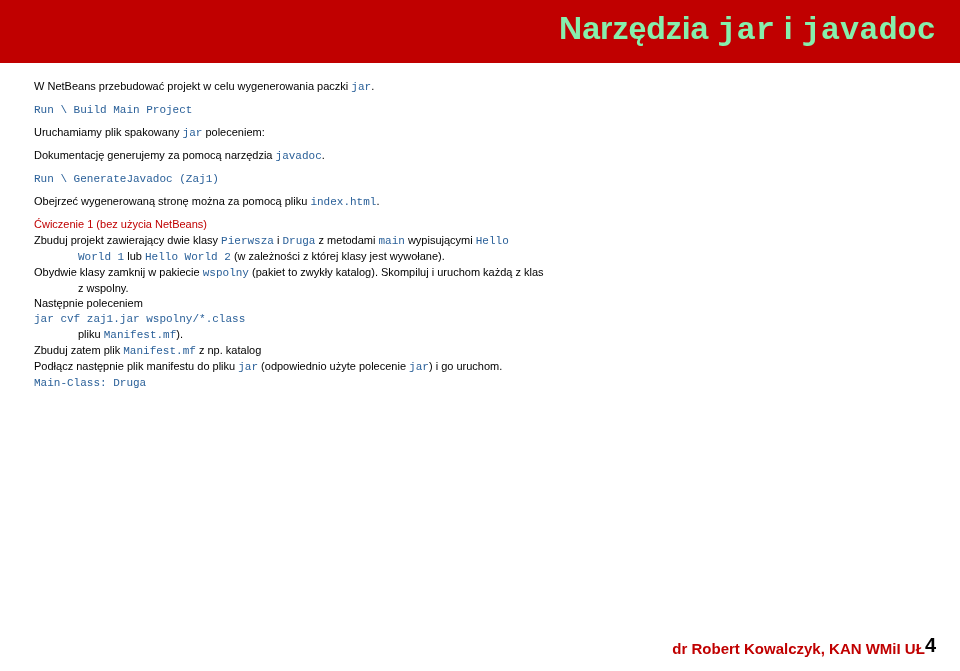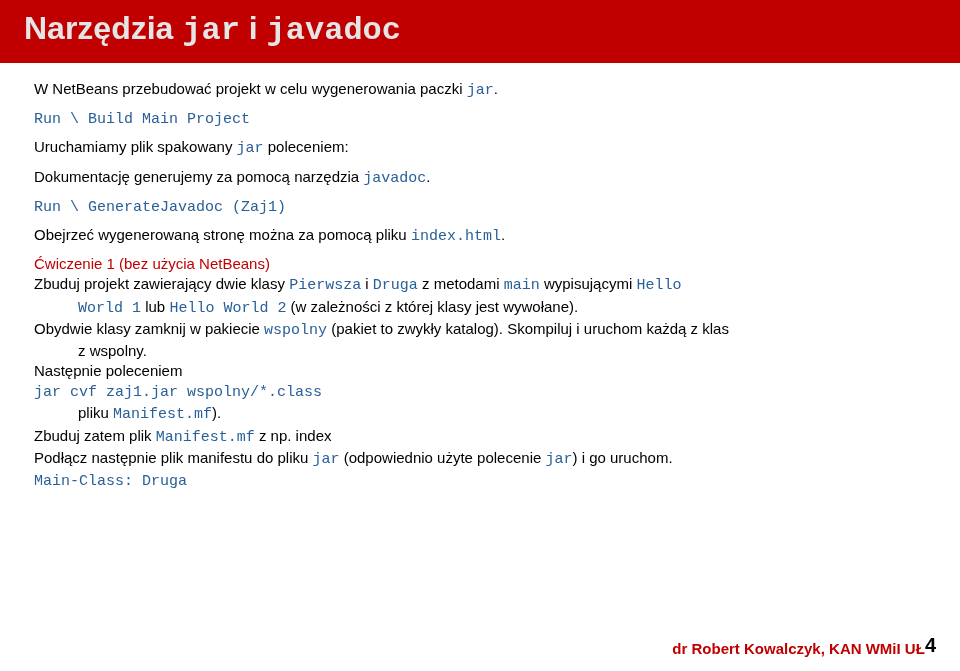--- a/index.html
+++ b/index.html
@@ -9,31 +9,32 @@
     font-family: Arial, Helvetica, sans-serif;
     background: #ffffff;
     position: relative;
     overflow: hidden;
   }
   .header-band {
     background: #c00000;
     padding: 10px 24px 14px 24px;
   }
   .header-band h1 {
-    color: #e5e5e5;
+    color: #86efac;
     font-size: 32px;
     font-weight: bold;
+    text-align: right;
   }
   .header-band h1 .mono {
     font-family: "Courier New", Courier, monospace;
     font-weight: bold;
   }
   .content {
     padding: 16px 34px 0 34px;
-    font-size: 15px;
+    font-size: 11px;
     line-height: 1.28;
     color: #000000;
   }
   .content p { margin-bottom: 8px; }
   .mono { font-family: "Courier New", Courier, monospace; }
   .blue { color: #2a6099; }
   .red-ex { color: #c00000; }
   .indent { padding-left: 44px; }
   .ex-block { margin-top: 0; }
   .ex-block p { margin-bottom: 1px; }
@@ -107,21 +108,21 @@
     </p>
     <p class="indent">z wspolny.</p>
     <p>Następnie poleceniem</p>
     <p>
       <span class="mono blue">jar cvf zaj1.jar wspolny/*.class</span>
     </p>
     <p class="indent">
       <span>pliku </span><span class="mono blue">Manifest.mf</span><span>).</span>
     </p>
     <p>
-      <span>Zbuduj zatem plik </span><span class="mono blue">Manifest.mf</span><span> z np. index</span>
+      <span>Zbuduj zatem plik </span><span class="mono blue">Manifest.mf</span><span> z np. katalog</span>
     </p>
     <p>
       <span>Podłącz następnie plik manifestu do pliku </span><span class="mono blue">jar</span><span> (odpowiednio użyte polecenie </span><span class="mono blue">jar</span><span>) i go uruchom.</span>
     </p>
     <p>
       <span class="mono blue">Main-Class: Druga</span>
     </p>
   </div>
 
 </div>

